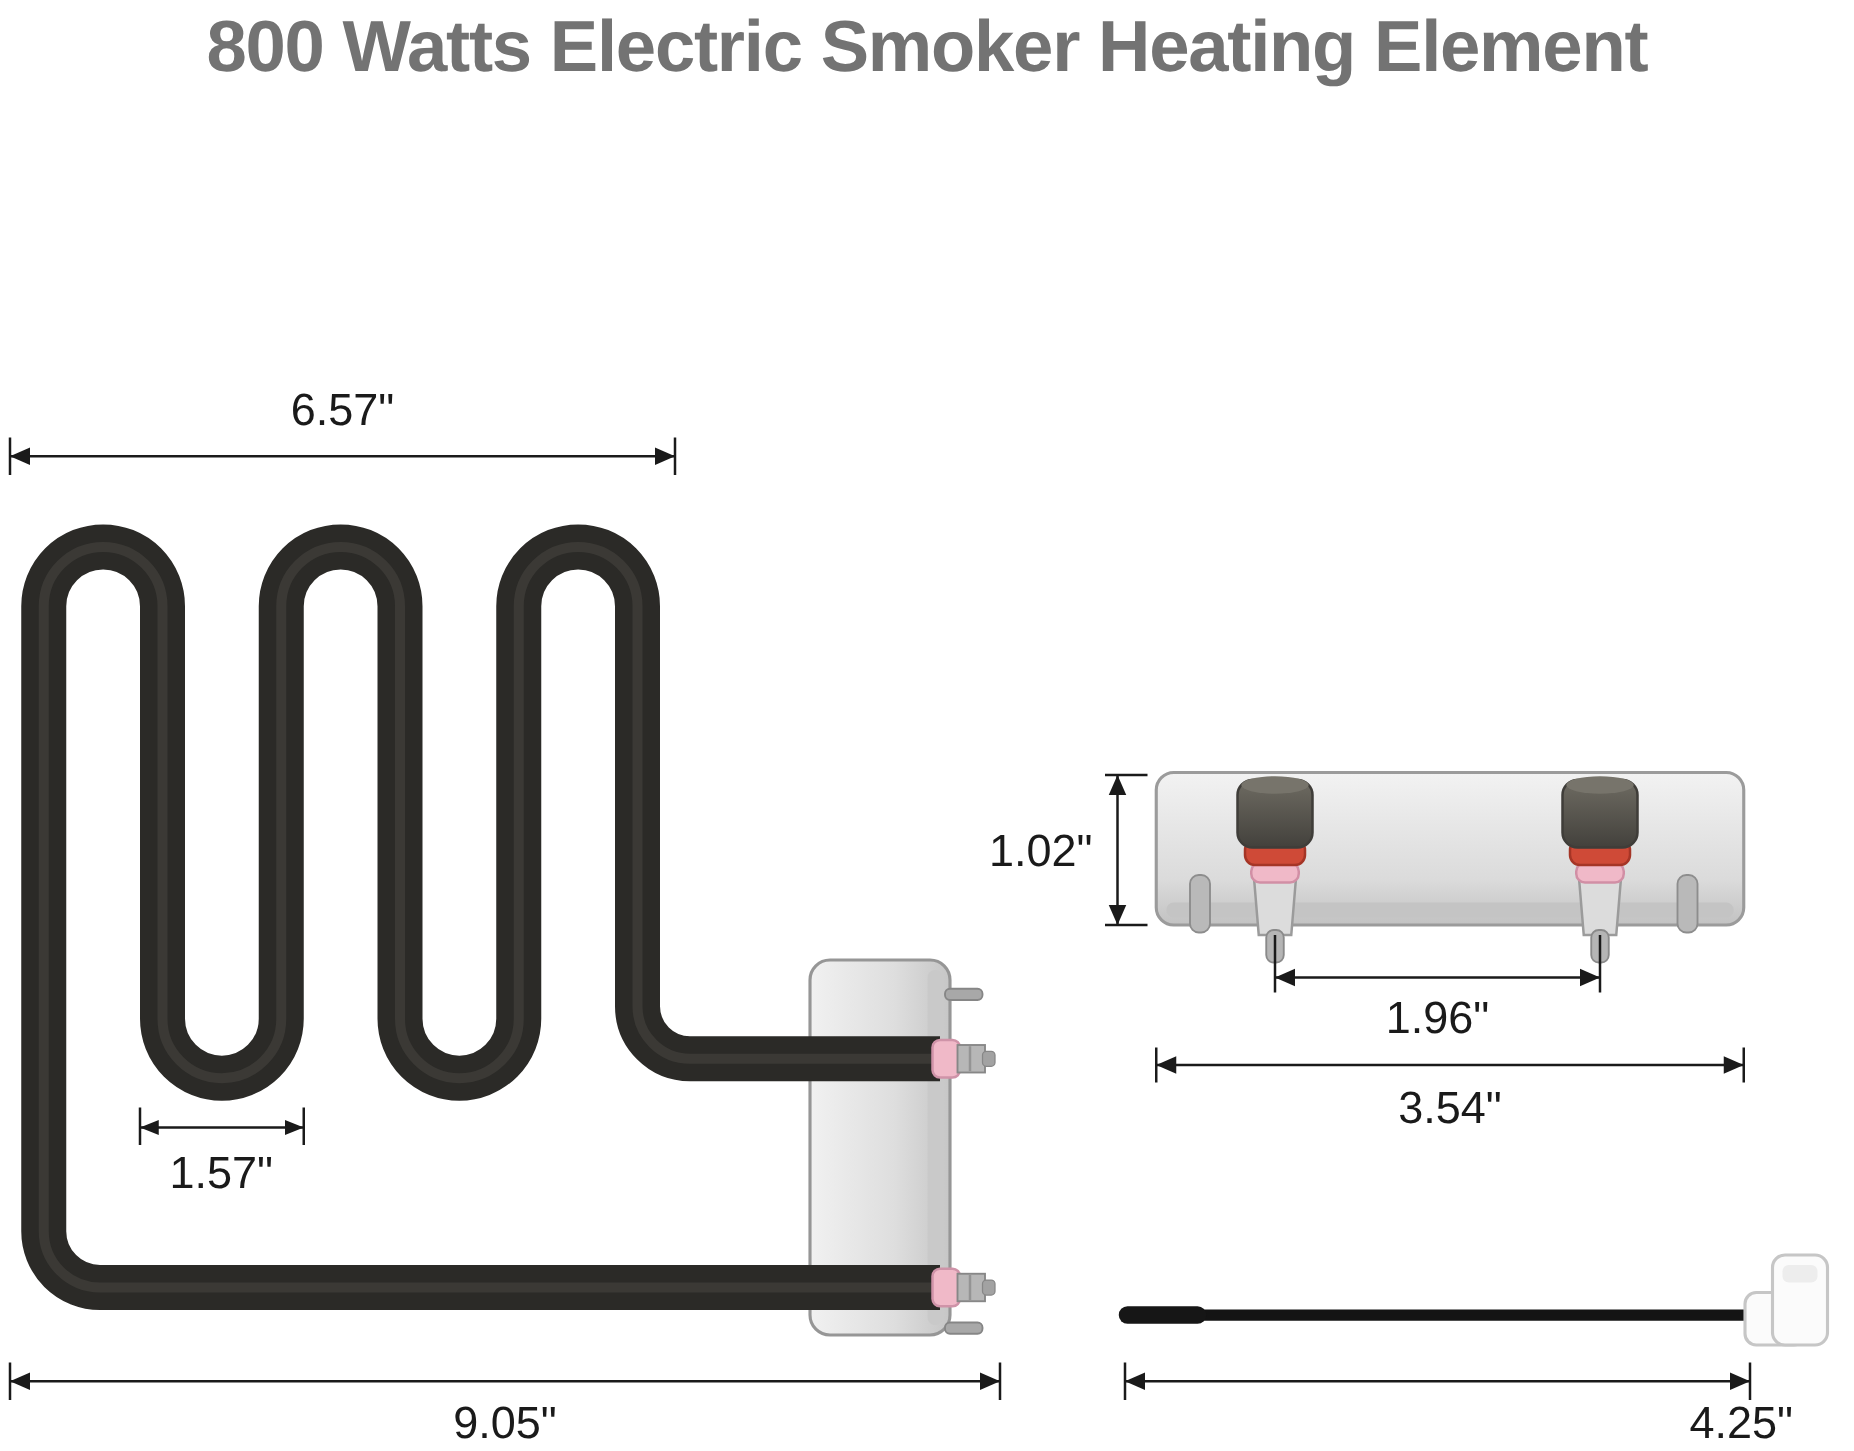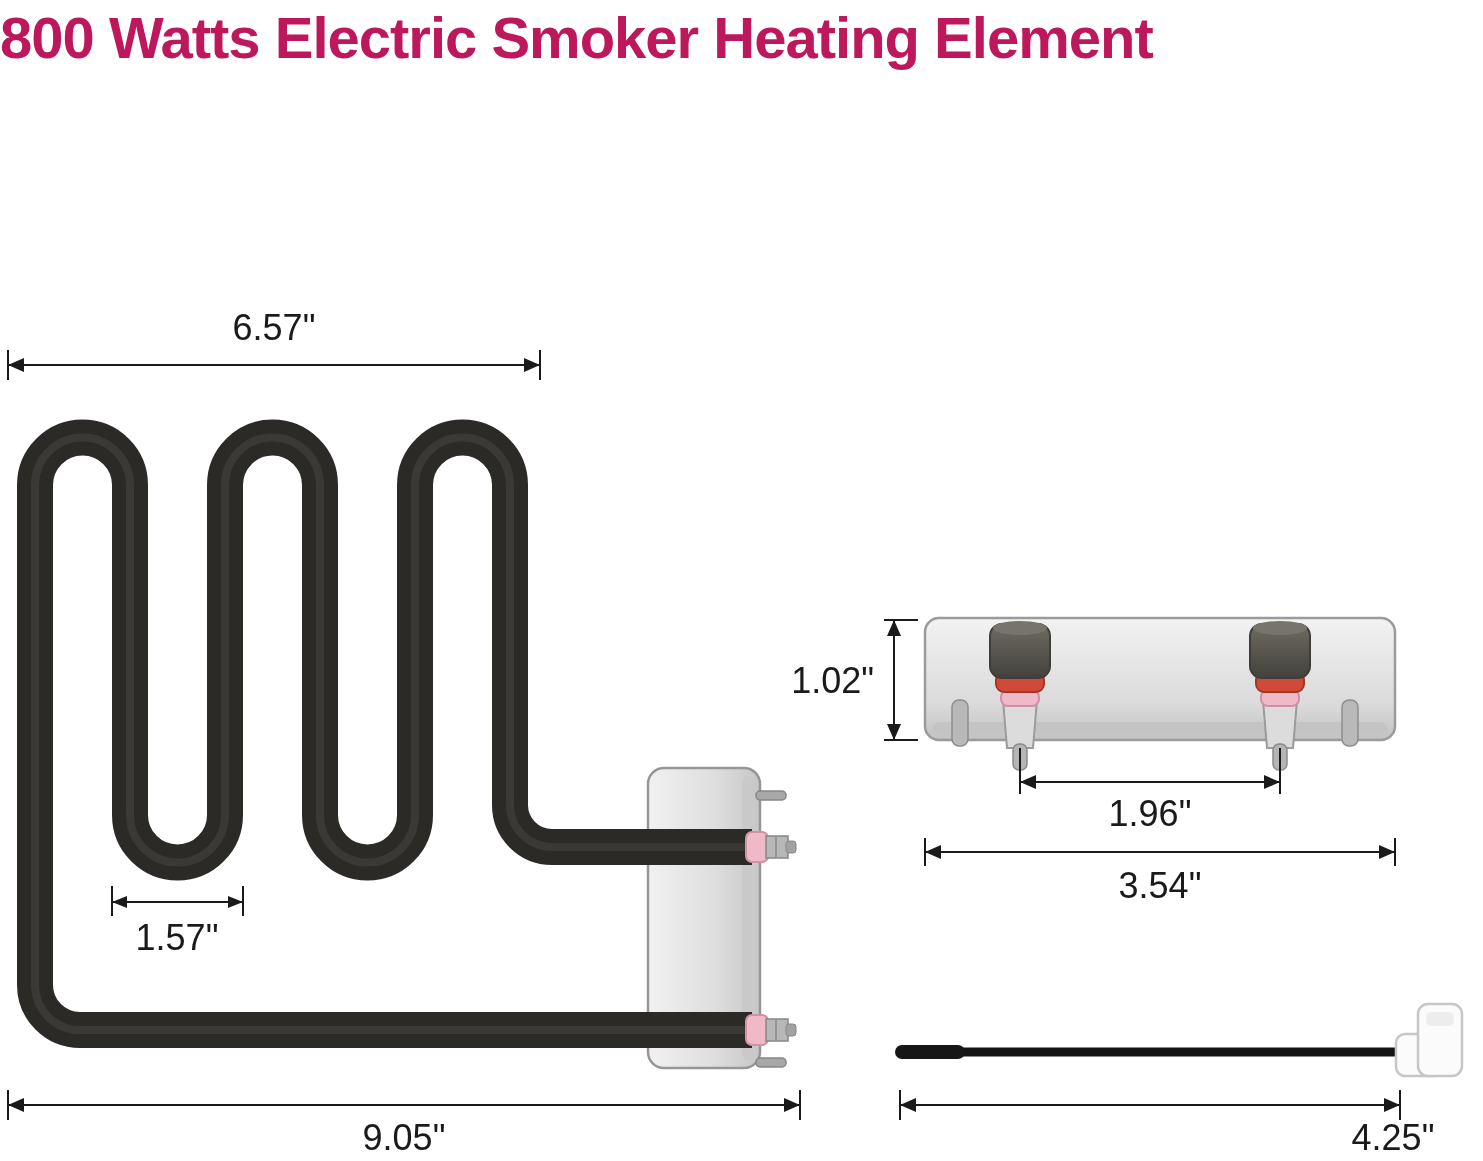--- a/index.html
+++ b/index.html
@@ -1,20 +1,20 @@
 <!DOCTYPE html>
 <html><head>
 <meta charset="utf-8">
 <style>
   html,body{margin:0;padding:0;background:#ffffff;}
   body{width:1483px;height:1161px;position:relative;overflow:hidden;
        font-family:"Liberation Sans",sans-serif;color:#111;}
   .page-title{position:absolute;top:4px;left:0;right:0;margin:0;
-       font-size:58px;font-weight:700;letter-spacing:-1px;
-       color:#be185d;white-space:nowrap;}
+       text-align:center;font-size:58px;font-weight:700;letter-spacing:-1px;
+       color:#737373;white-space:nowrap;}
   svg.canvas{position:absolute;left:0;top:0;width:1483px;height:1161px;}
   svg text{font-family:"Liberation Sans",sans-serif;font-size:36px;fill:#1a1a1a;}
   .dim line{stroke:#1a1a1a;stroke-width:2;}
   .dim polygon{fill:#1a1a1a;}
 </style>
 </head>
 <body>
 
 <h1 class="page-title">800 Watts Electric Smoker Heating Element</h1>
 

